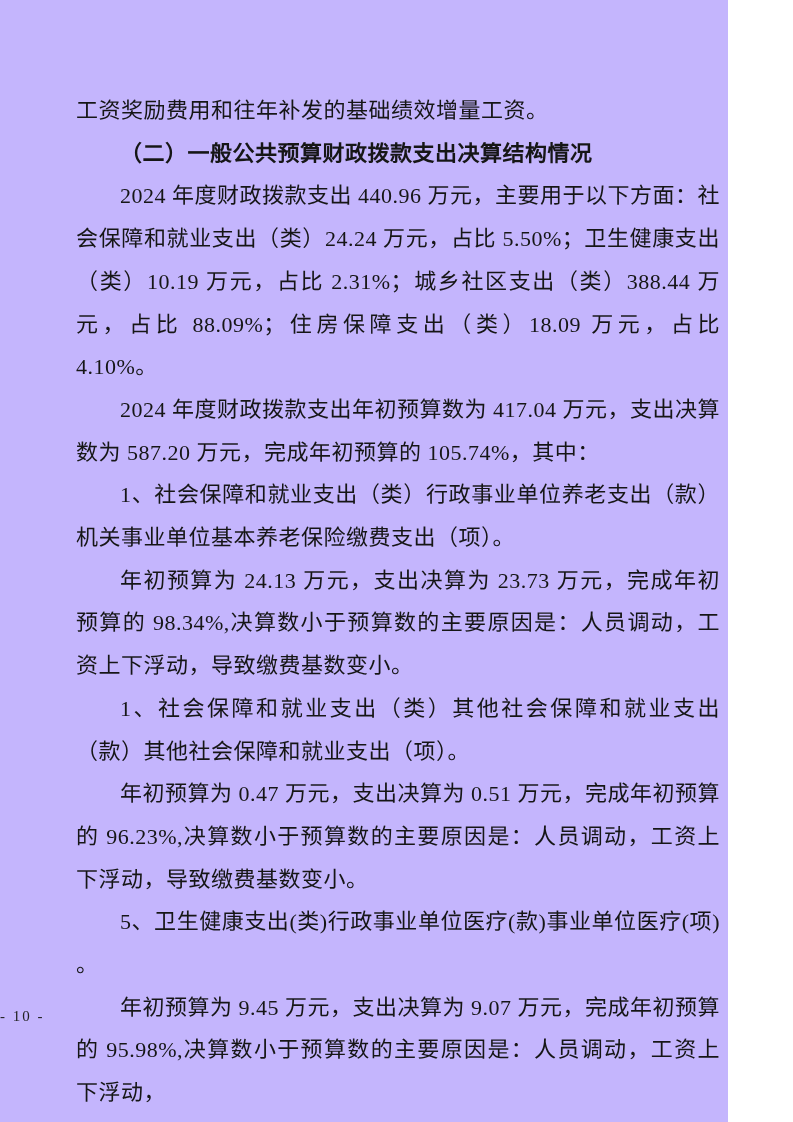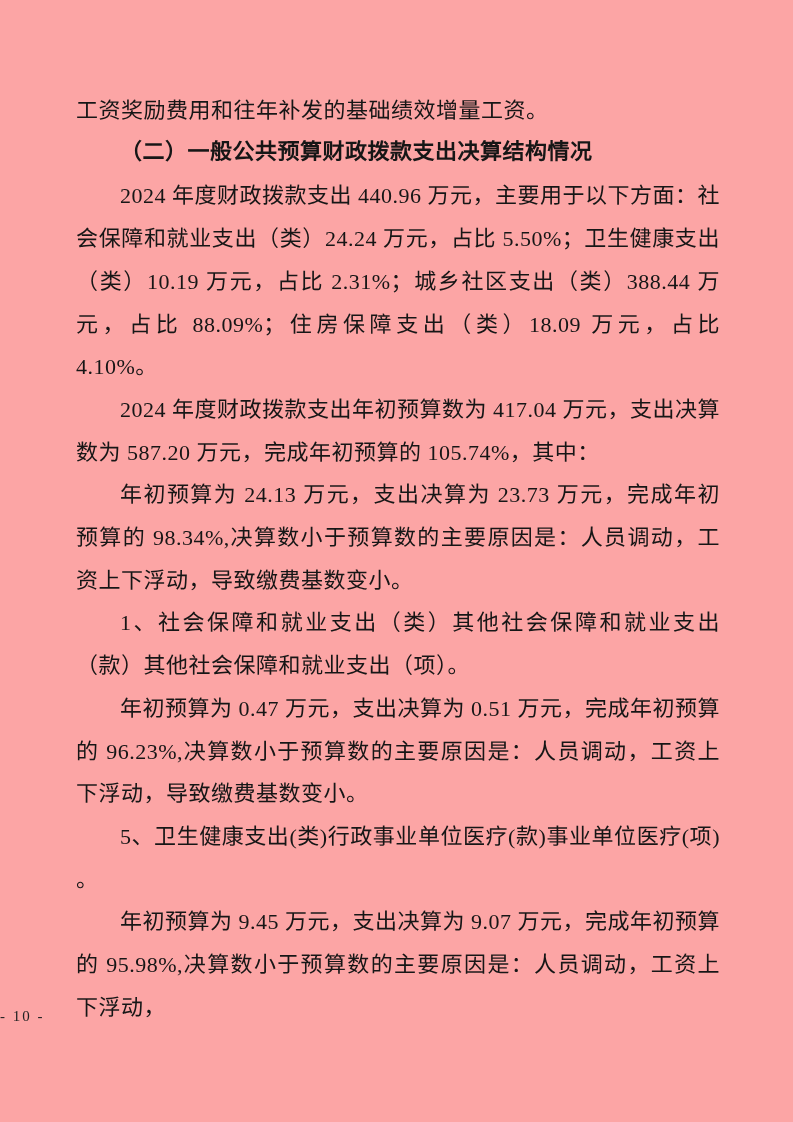--- a/index.html
+++ b/index.html
@@ -2,23 +2,23 @@
 <html lang="zh-CN"><head>
 <meta charset="utf-8">
 <style>
   html, body {
     margin: 0;
     padding: 0;
     background: #ffffff;
   }
   .page {
     position: relative;
-    width: 793px;
+    width: 728px;
     height: 1122px;
-    background: #fca5a5;
+    background: #c4b5fd;
     overflow: hidden;
     color: #161616;
   }
   .content {
     position: absolute;
     left: 76px;
     top: 90px;
     width: 644px;
     font-family: "Liberation Serif", "DejaVu Serif", serif;
     font-size: 22px;
@@ -30,21 +30,21 @@
   }
   .para {
     text-align: justify;
     text-indent: 2em;
     letter-spacing: 0.5px;
   }
   .para.no-indent {
     text-indent: 0;
   }
   .heading {
-    font-family: Liberation Mono, monospace;
+    font-family: Liberation Sans, sans-serif;
     font-weight: 700;
     text-indent: 2em;
     letter-spacing: 0.5px;
   }
   .footer {
     position: absolute;
     left: 0;
     top: 1008px;
     width: 100%;
     text-align: left;
@@ -61,20 +61,21 @@
   <div class="content">
     <p class="para no-indent">工资奖励费用和往年补发的基础绩效增量工资。</p>
 
     <p class="heading">（二）一般公共预算财政拨款支出决算结构情况</p>
 
     <p class="para">2024 年度财政拨款支出 440.96 万元，主要用于以下方面：社会保障和就业支出（类）24.24 万元，占比 5.50%；卫生健康支出（类）10.19 万元，占比 2.31%；城乡社区支出（类）388.44 万元，占比 88.09%；住房保障支出（类）18.09 万元，占比 4.10%。</p>
 
 
     <p class="para">2024 年度财政拨款支出年初预算数为 417.04 万元，支出决算数为 587.20 万元，完成年初预算的 105.74%，其中：</p>
 
+    <p class="para">1、社会保障和就业支出（类）行政事业单位养老支出（款）机关事业单位基本养老保险缴费支出（项）。</p>
 
     <p class="para">年初预算为 24.13 万元，支出决算为 23.73 万元，完成年初预算的 98.34%,决算数小于预算数的主要原因是：人员调动，工资上下浮动，导致缴费基数变小。</p>
 
     <p class="para">1、社会保障和就业支出（类）其他社会保障和就业支出（款）其他社会保障和就业支出（项）。</p>
 
     <p class="para">年初预算为 0.47 万元，支出决算为 0.51 万元，完成年初预算的 96.23%,决算数小于预算数的主要原因是：人员调动，工资上下浮动，导致缴费基数变小。</p>
 
     <p class="para">5、卫生健康支出(类)行政事业单位医疗(款)事业单位医疗(项) 。</p>
 
     <p class="para">年初预算为 9.45 万元，支出决算为 9.07 万元，完成年初预算的 95.98%,决算数小于预算数的主要原因是：人员调动，工资上下浮动，</p>

